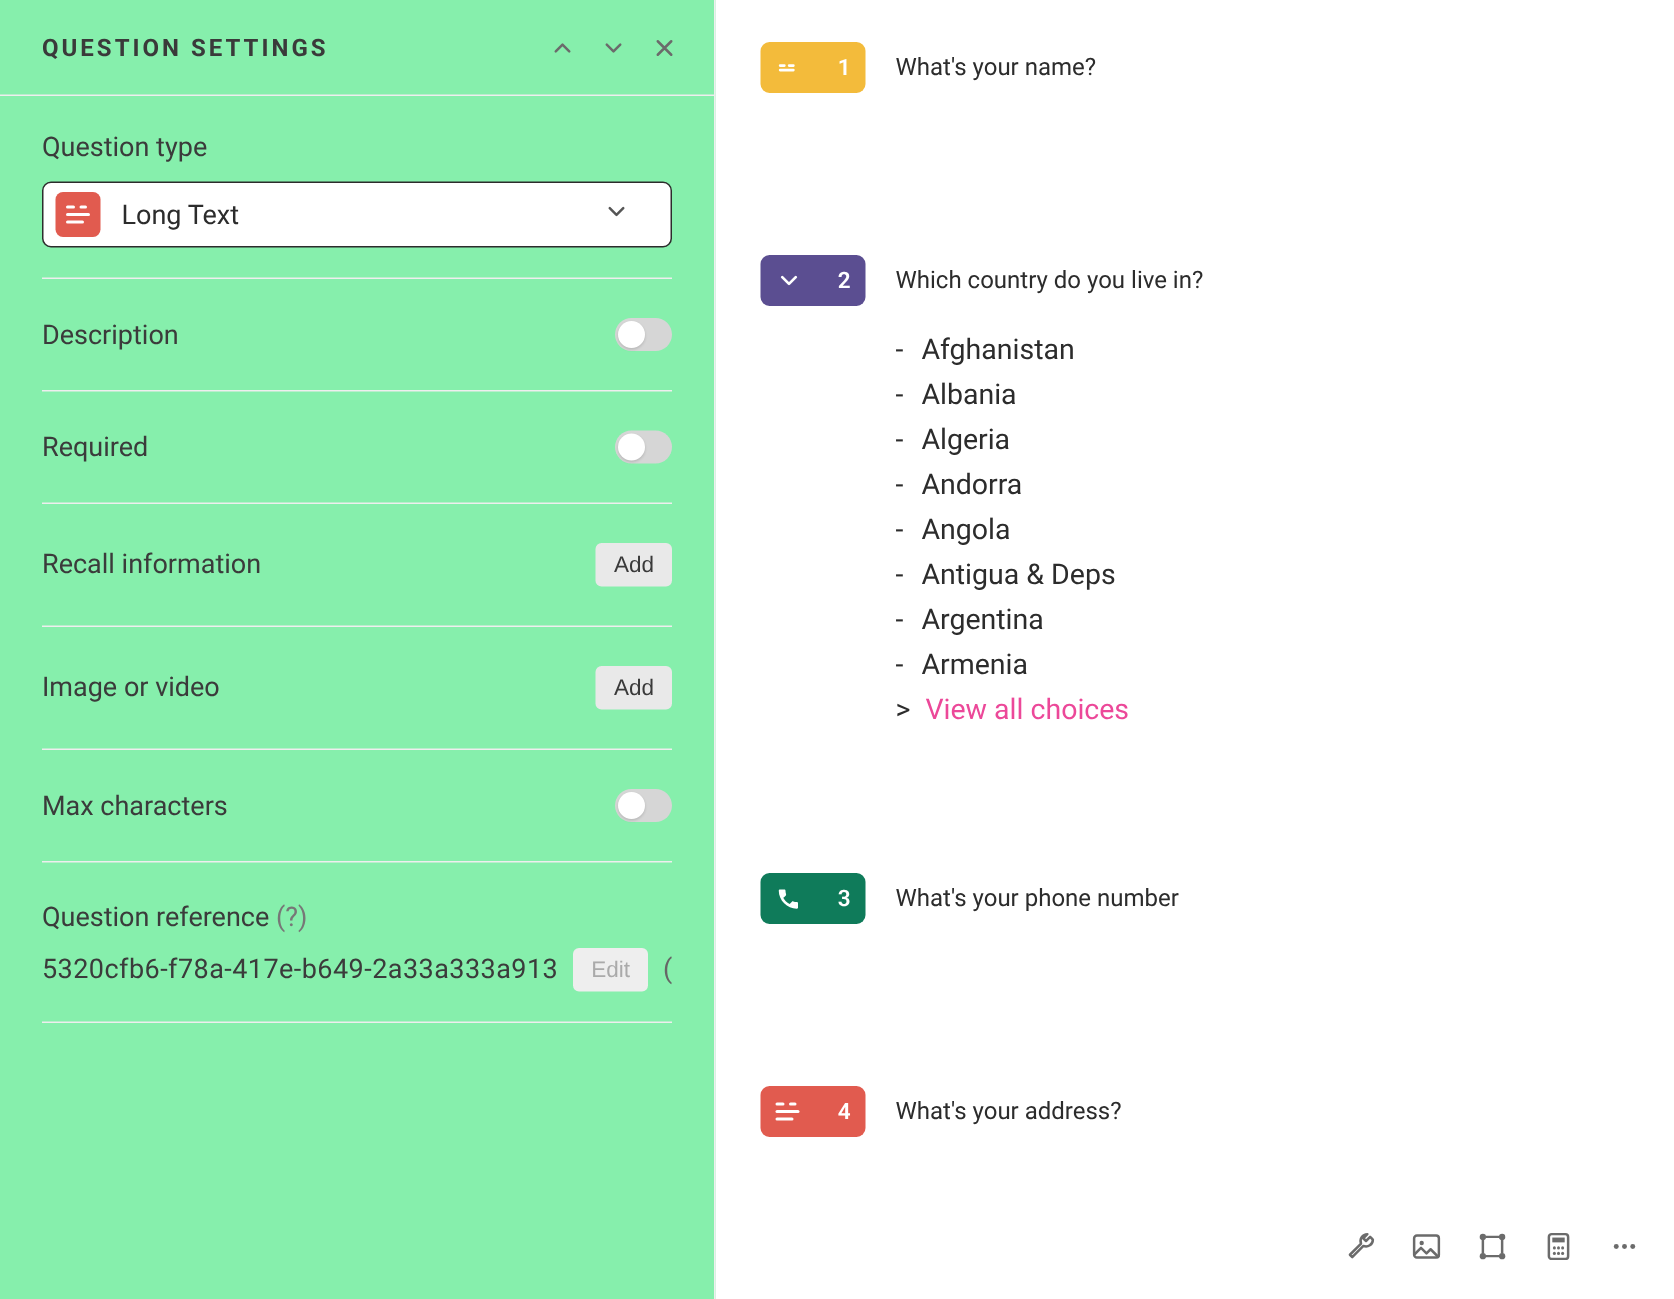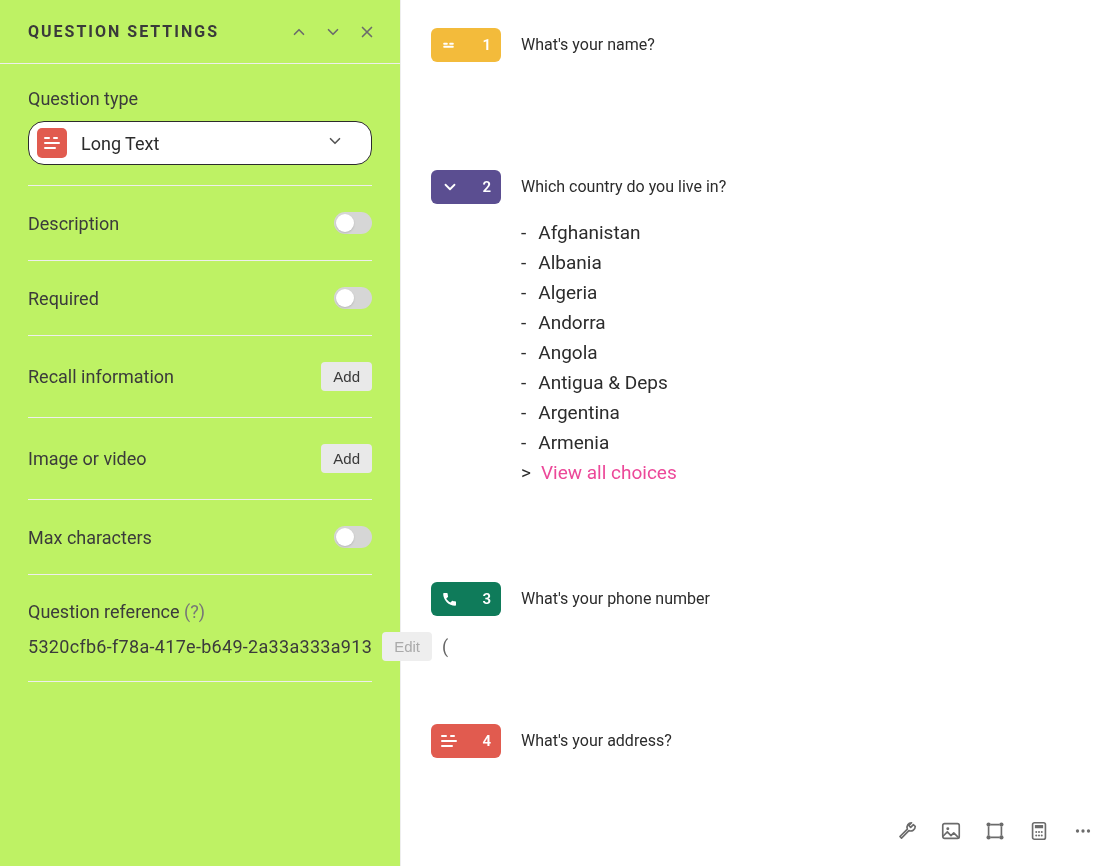--- a/index.html
+++ b/index.html
@@ -8,22 +8,22 @@
     width: 1116px; height: 866px;
     font-family: -apple-system, BlinkMacSystemFont, "Segoe UI", Roboto, Helvetica, Arial, sans-serif;
     background: #fff;
     color: #2c2c2c;
     overflow: hidden;
   }
   .app { display: flex; width: 100%; height: 100%; }
 
   
   .sidebar {
-    width: 401px;
-    background: #bef264;
+    width: 477px;
+    background: #86efac;
     border-right: 1px solid #eee;
     display: flex;
     flex-direction: column;
   }
   .sidebar-header {
     display: flex;
     align-items: center;
     justify-content: space-between;
     padding: 22px 24px 22px 28px;
     border-bottom: 1px solid #eee;
@@ -45,21 +45,21 @@
   .field-label {
     font-size: 18px;
     color: #3b3b3b;
     margin-bottom: 12px;
   }
 
   .qtype-select {
     width: 100%;
     height: 44px;
     border: 1px solid #2c2c2c;
-    border-radius: 16px;
+    border-radius: 6px;
     background: #fff;
     display: flex;
     align-items: center;
     padding: 0 27px 0 8px;
     gap: 14px;
     cursor: pointer;
   }
   .qtype-icon {
     width: 30px; height: 30px;
     border-radius: 5px;

